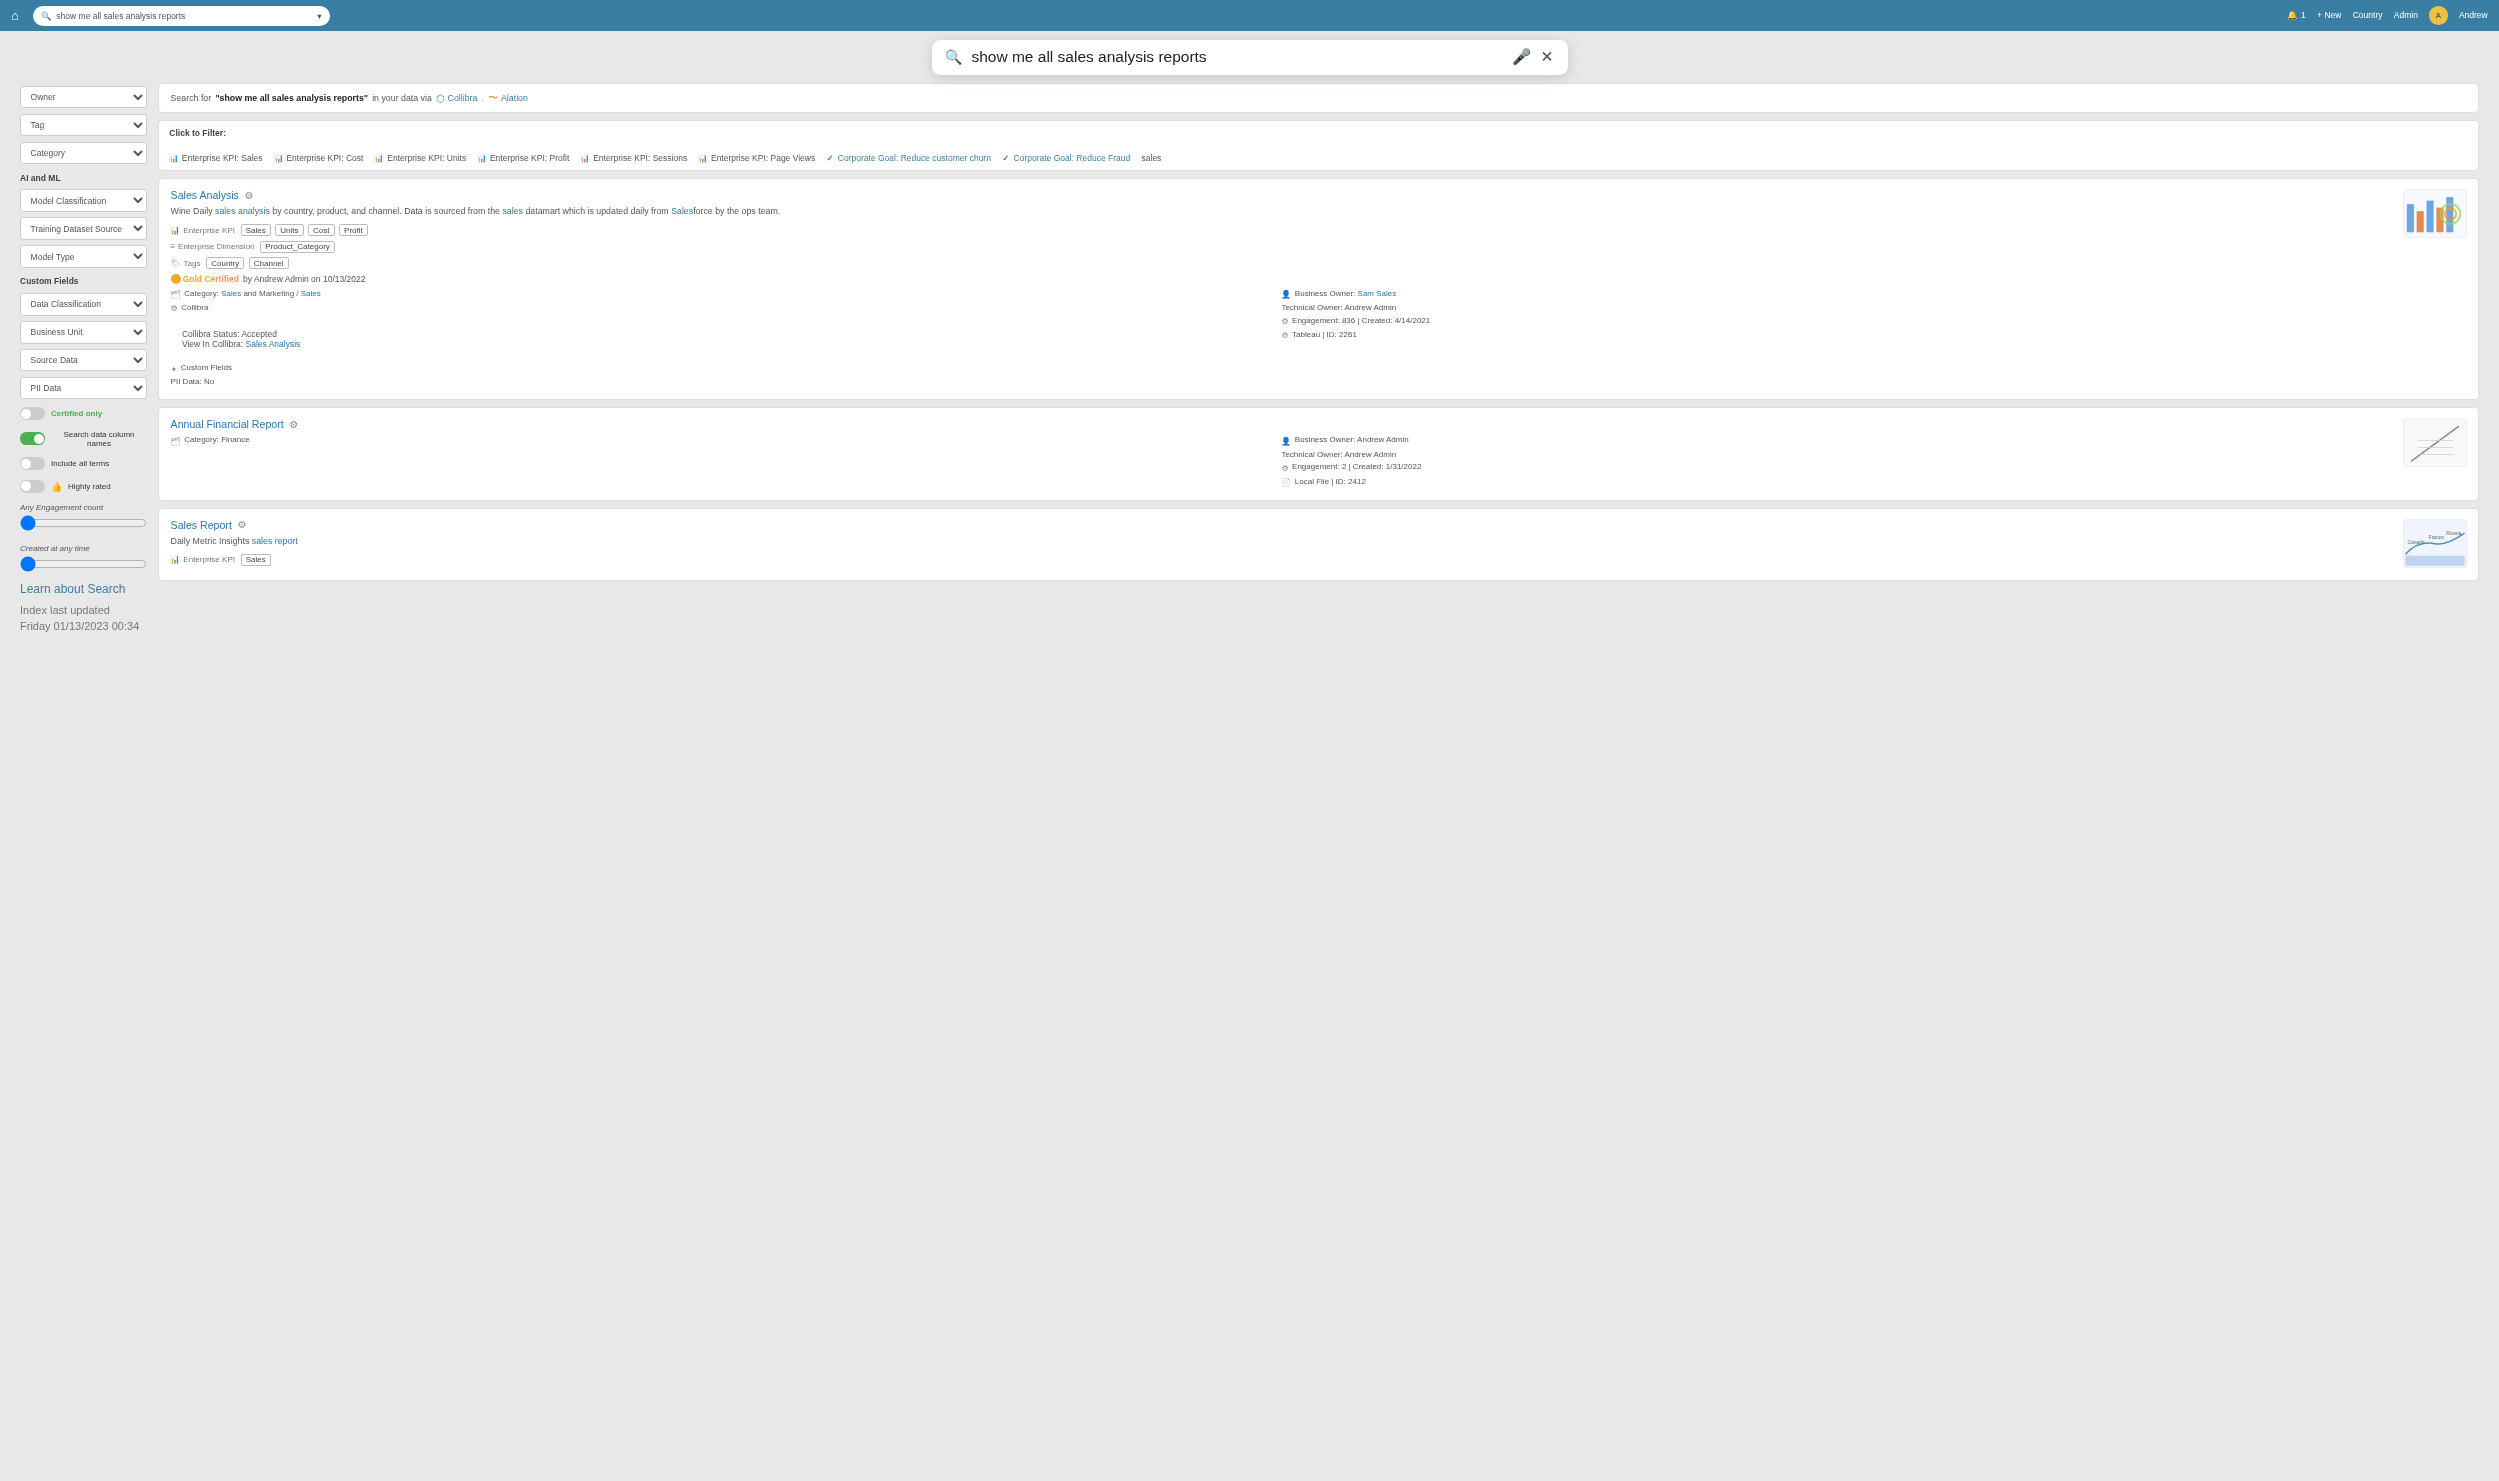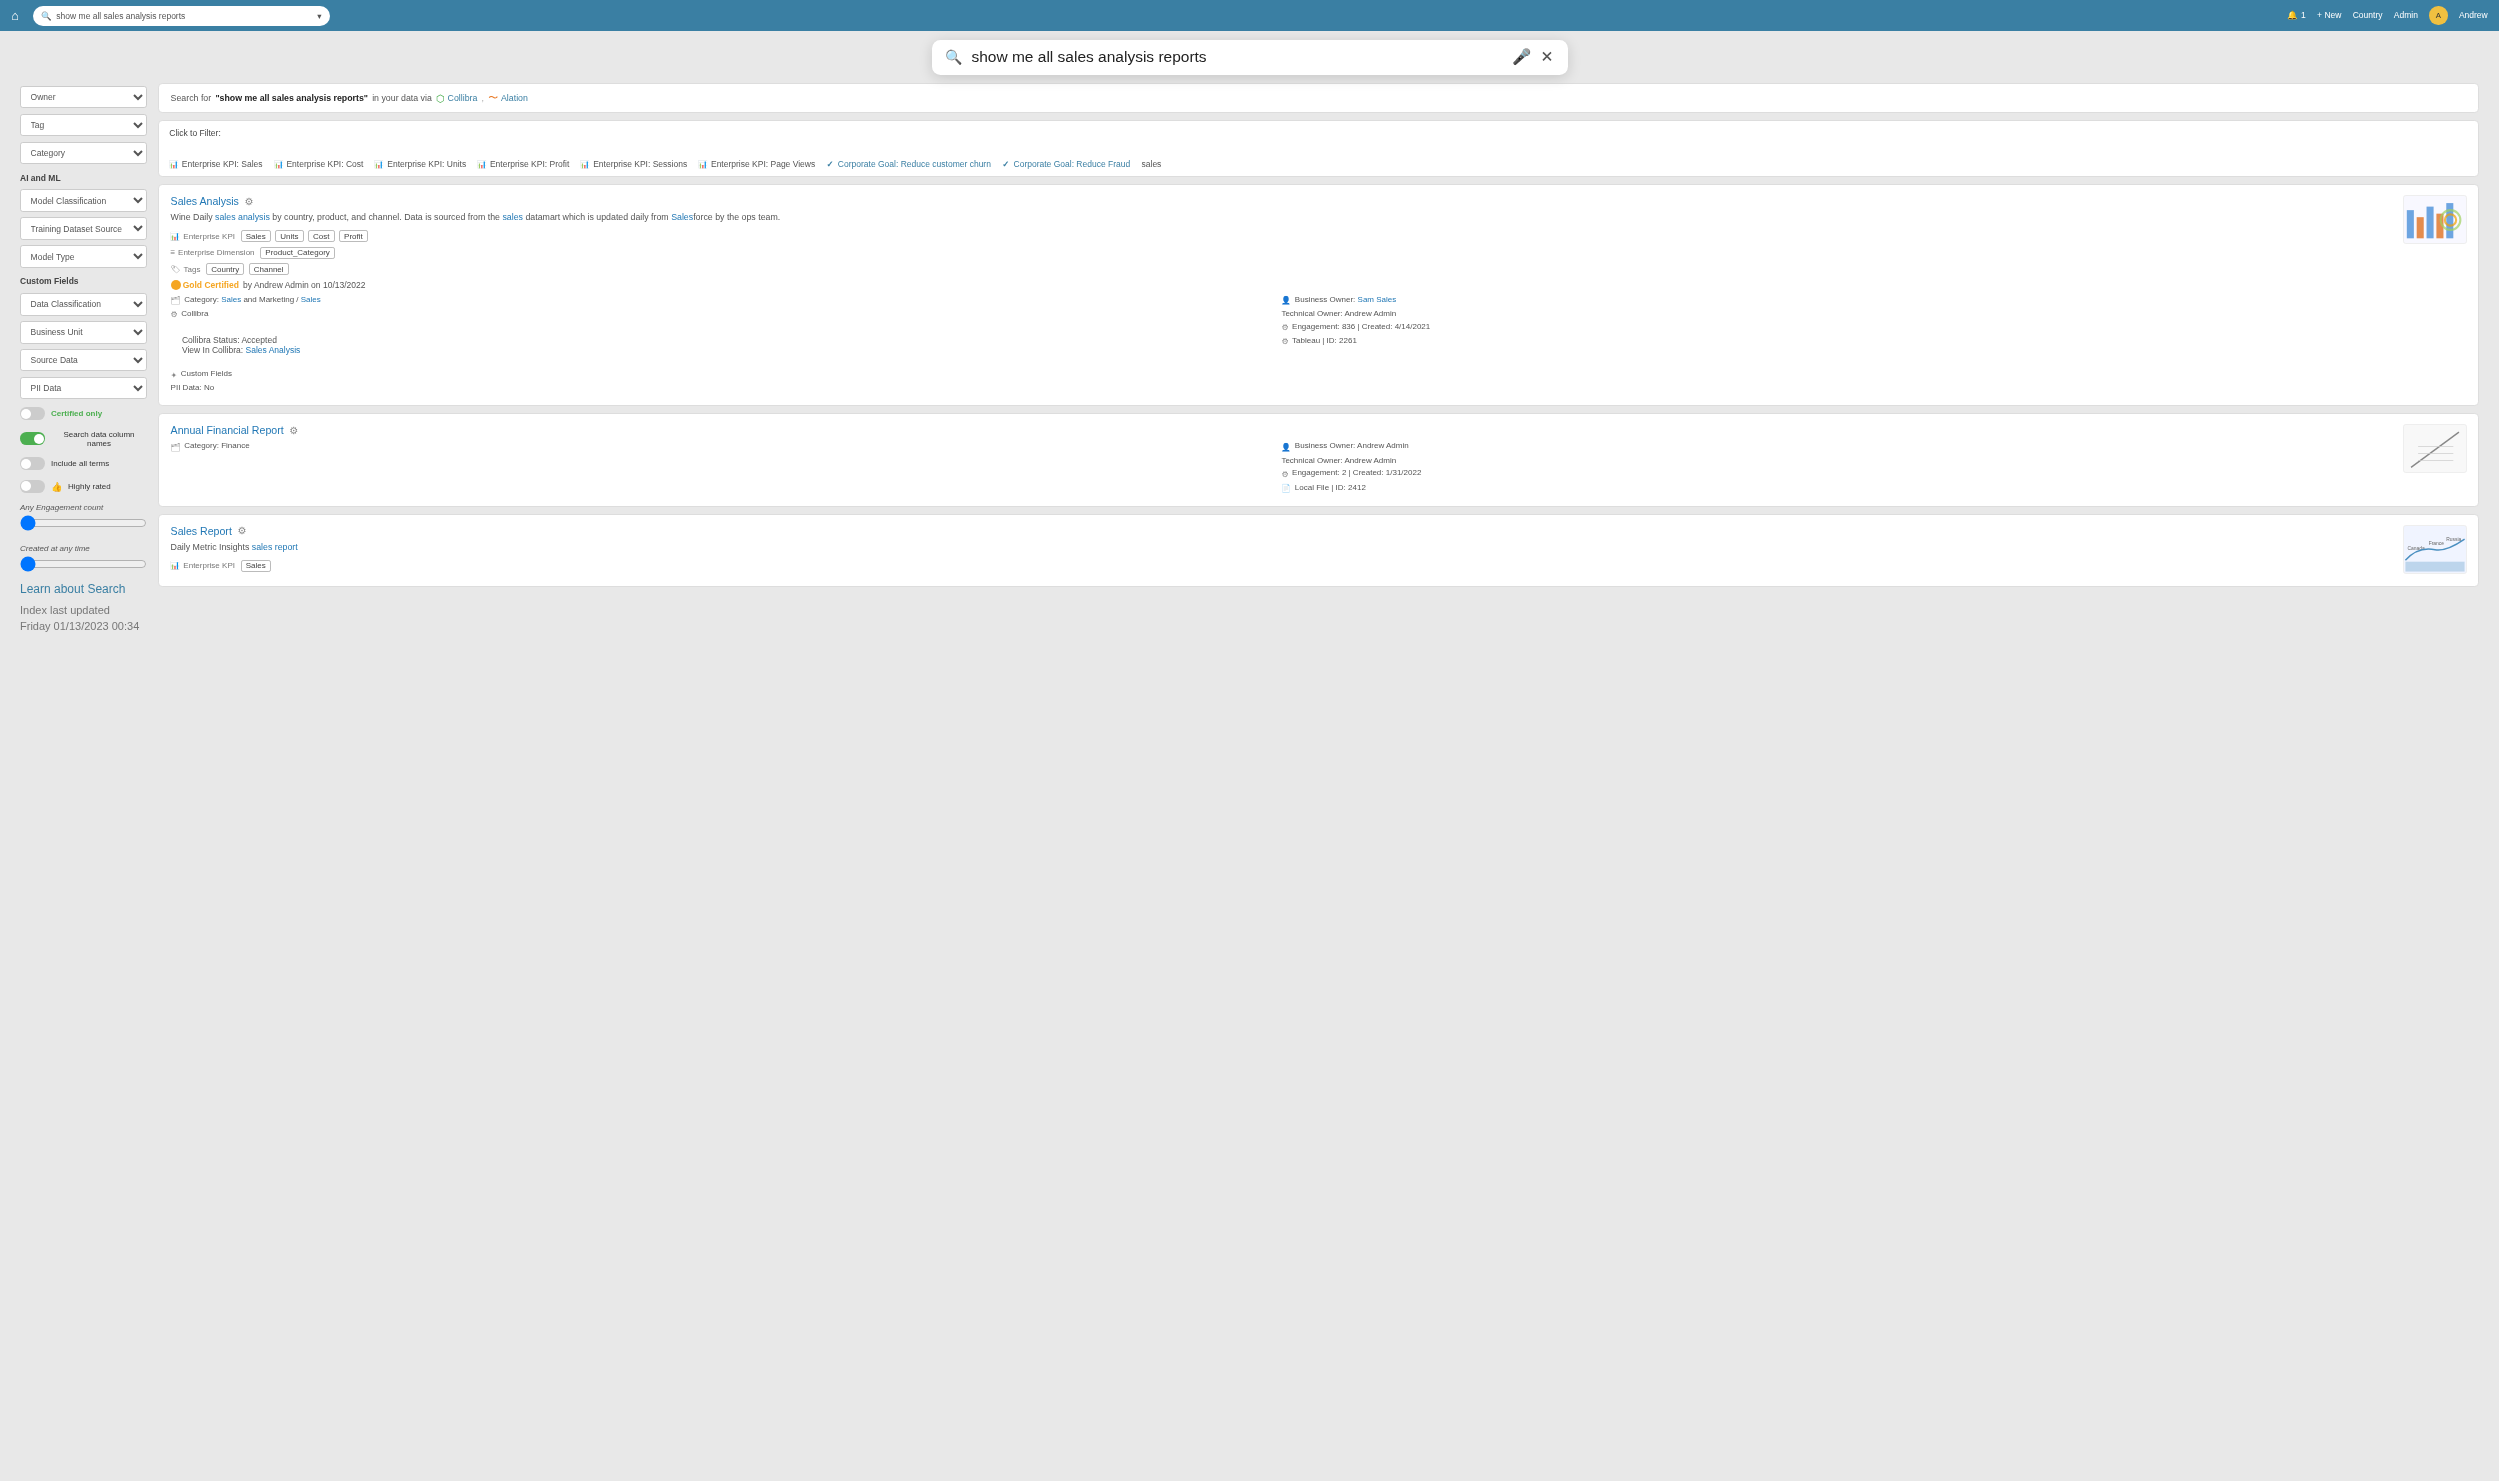--- a/index.html
+++ b/index.html
@@ -163,21 +163,21 @@
     
     .filter-bar {
       background: white;
       border: 0.7px solid #ddd;
       border-radius: 4.2px;
       padding: 7px 10px;
       margin-bottom: 7px;
       font-size: 8.5px;
       color: #555;
     }
-    .filter-bar .filter-label { font-weight: 400; color: #444; margin-bottom: 21px; }
+    .filter-bar .filter-label { font-weight: 700; color: #444; margin-bottom: 15px; }
     .filter-items { display: flex; flex-wrap: wrap; gap: 5.6px 11.3px; align-items: center; }
     .filter-item { display: flex; align-items: center; gap: 2.8px; cursor: pointer; color: #555; font-size: 8.5px; }
     .filter-item .bar-icon { color: #888; font-size: 7.8px; }
     .filter-item.checked { color: #3a7fa3; }
     .filter-item.checked::before { content: '✓'; color: #3a7fa3; font-weight: 700; margin-right: 1.4px; }
 
     
     .result-card {
       background: white;
       border: 0.7px solid #ddd;

